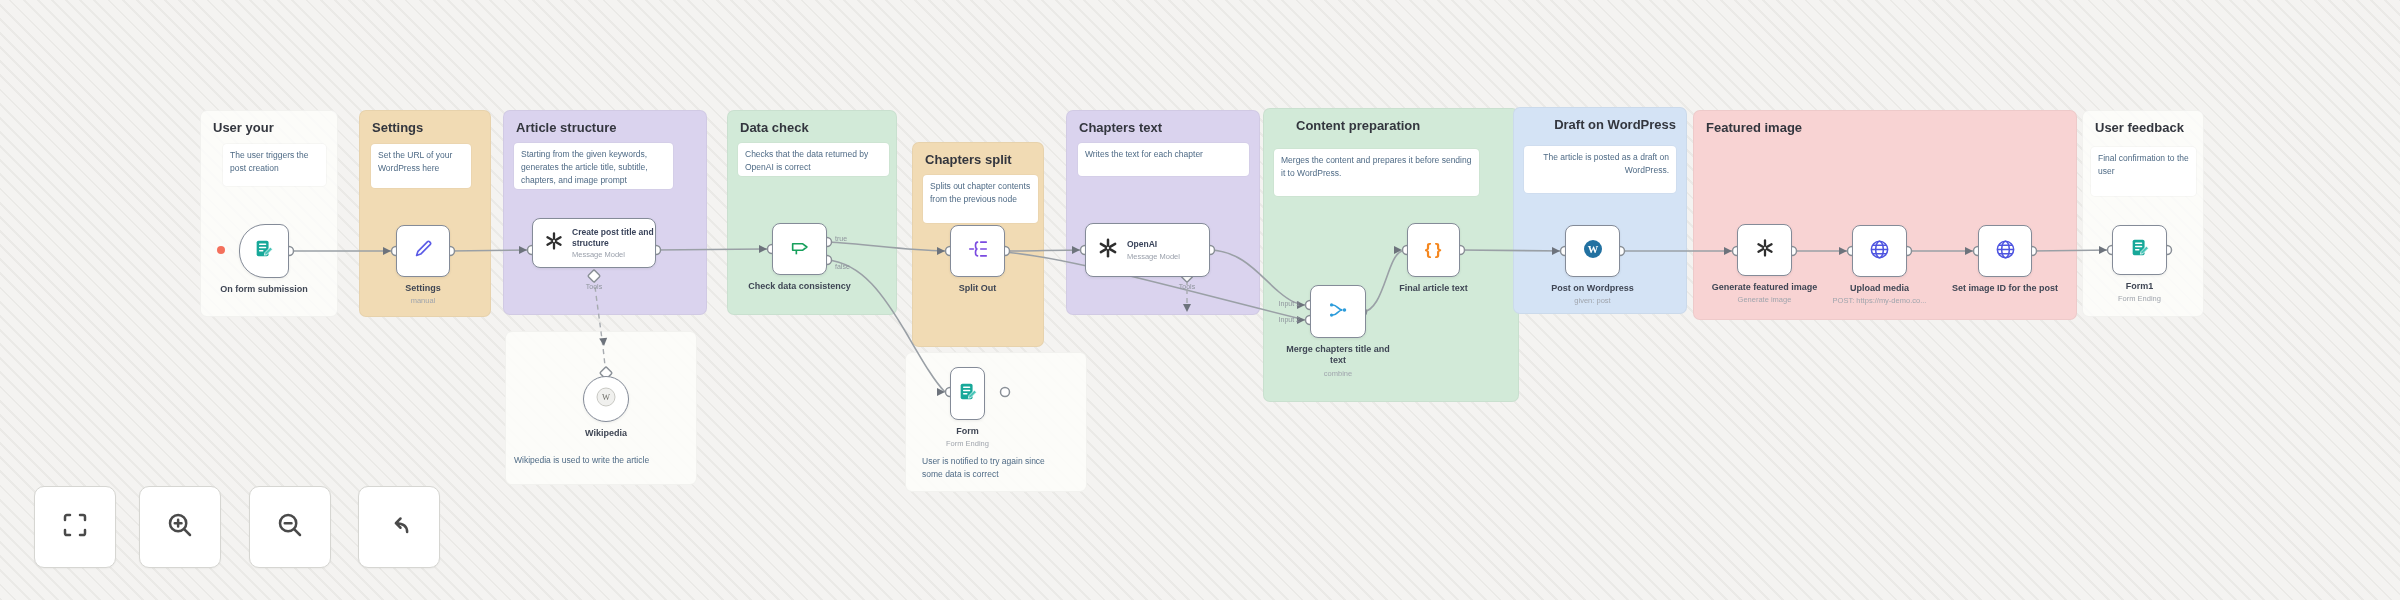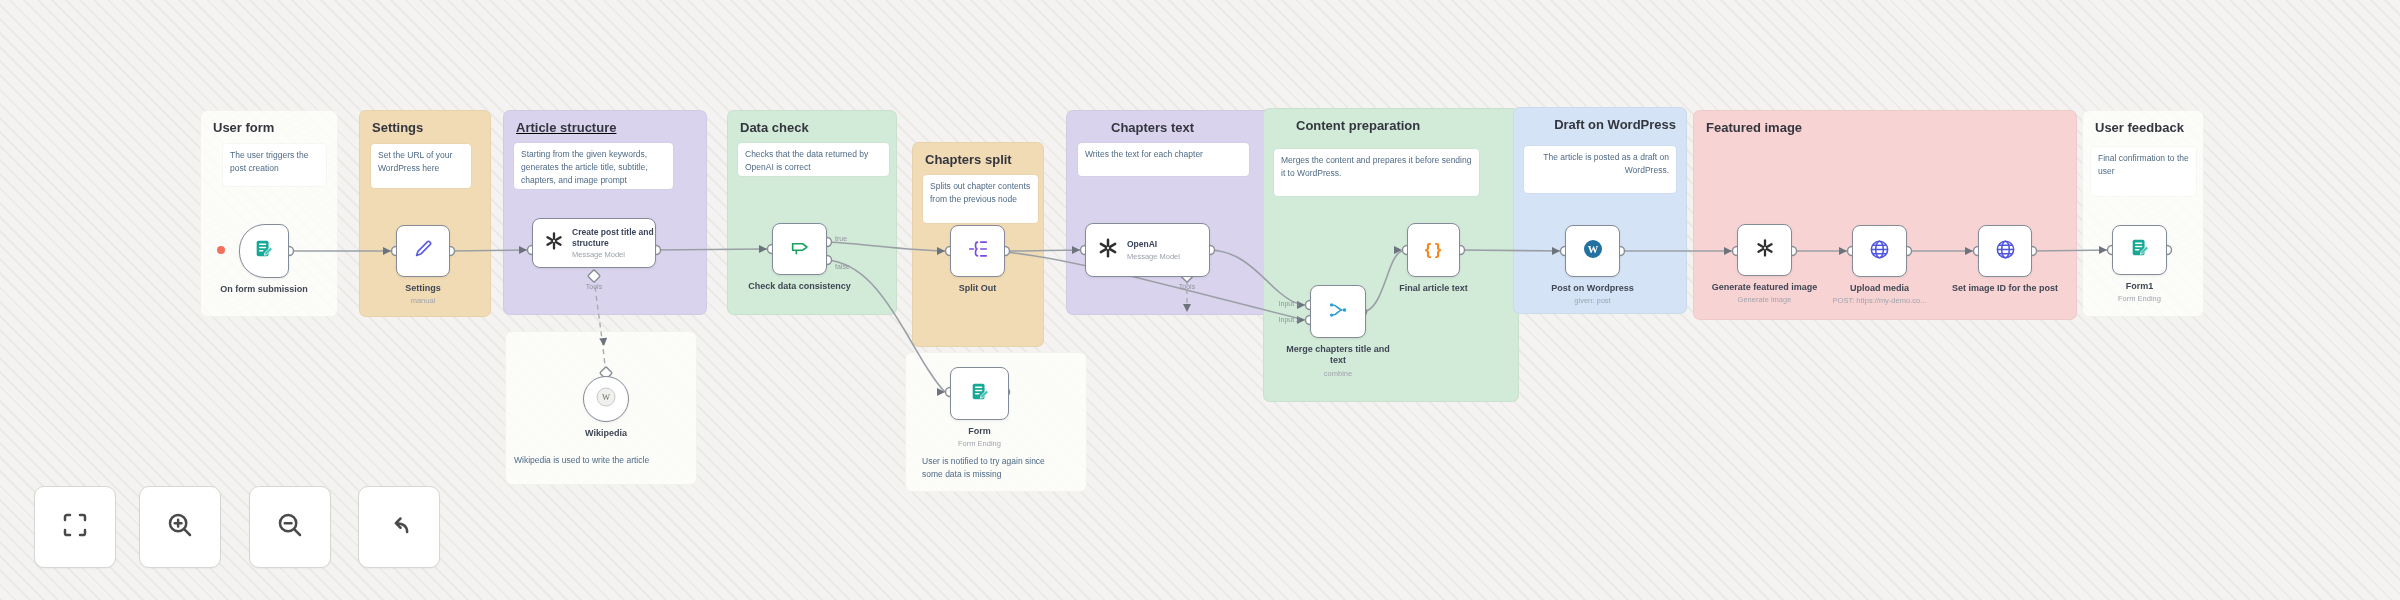--- a/index.html
+++ b/index.html
@@ -38,45 +38,45 @@
   .toolbar-btn{position:absolute;width:80px;height:80px;background:#ffffff;border:1.5px solid #d6d6d2;
     border-radius:10px;z-index:5;display:flex;align-items:center;justify-content:center;cursor:pointer;
     box-shadow:0 1px 2px rgba(0,0,0,0.04);}
 </style>
 </head>
 <body>
 
 <div id="canvas">
 
   <div class="section" style="left: 200px; top: 110px; width: 136px; height: 205px; background-color: rgba(253, 253, 250, 0.85);">
-    <div class="sec-title">User form</div>
+    <div class="sec-title">User your</div>
     <div class="sec-note" style="left:22px;top:33px;width:103px;height:42px"><span>The user triggers the post creation</span></div>
   </div>
 
   <div class="section" style="left: 359px; top: 110px; width: 130px; height: 205px; background-color: rgb(241, 219, 180);">
     <div class="sec-title">Settings</div>
     <div class="sec-note" style="left:11px;top:33px;width:100px;height:44px"><span>Set the URL of your WordPress here</span></div>
   </div>
 
-  <div class="section" style="left: 503px; top: 110px; width: 202px; height: 203px; background-color: rgb(218, 211, 238); text-decoration: underline;">
+  <div class="section" style="left: 503px; top: 110px; width: 202px; height: 203px; background-color: rgb(218, 211, 238);">
     <div class="sec-title">Article structure</div>
     <div class="sec-note" style="left:10px;top:32px;width:159px;height:46px"><span>Starting from the given keywords, generates the article title, subtitle, chapters, and image prompt</span></div>
   </div>
 
   <div class="section" style="left: 727px; top: 110px; width: 168px; height: 203px; background-color: rgb(210, 234, 216);">
     <div class="sec-title">Data check</div>
     <div class="sec-note" style="left:10px;top:32px;width:151px;height:33px"><span>Checks that the data returned by OpenAI is correct</span></div>
   </div>
 
   <div class="section" style="left: 912px; top: 110px; width: 130px; height: 203px; background-color: rgb(241, 219, 180); margin-top: 32px;">
     <div class="sec-title">Chapters split</div>
     <div class="sec-note" style="left:10px;top:32px;width:115px;height:48px"><span>Splits out chapter contents from the previous node</span></div>
   </div>
 
-  <div class="section" style="left: 1066px; top: 110px; width: 192px; height: 203px; background-color: rgb(218, 211, 238); padding-left: 32px;">
+  <div class="section" style="left: 1066px; top: 110px; width: 192px; height: 203px; background-color: rgb(218, 211, 238);">
     <div class="sec-title">Chapters text</div>
     <div class="sec-note" style="left:11px;top:32px;width:171px;height:33px"><span>Writes the text for each chapter</span></div>
   </div>
 
   <div class="section" style="left: 1263px; top: 108px; width: 234px; height: 292px; background-color: rgb(210, 234, 216); padding-left: 20px;">
     <div class="sec-title">Content preparation</div>
     <div class="sec-note" style="left:10px;top:40px;width:205px;height:47px"><span>Merges the content and prepares it before sending it to WordPress.</span></div>
   </div>
 
   <div class="section" style="left: 1513px; top: 107px; width: 172px; height: 205px; background-color: rgb(212, 227, 245); text-align: right;">
@@ -90,21 +90,21 @@
 
   <div class="section" style="left: 2082px; top: 110px; width: 120px; height: 205px; background-color: rgba(253, 253, 250, 0.85);">
     <div class="sec-title">User feedback</div>
     <div class="sec-note" style="left:8px;top:36px;width:105px;height:49px"><span>Final confirmation to the user</span></div>
   </div>
 
   <div class="section" style="left:505px;top:331px;width:190px;height:152px;background:rgba(253,253,250,0.9);">
     <div class="side-note-text" style="left:8px;top:122px;width:160px">Wikipedia is used to write the article</div>
   </div>
   <div class="section" style="left:905px;top:352px;width:180px;height:138px;background:rgba(253,253,250,0.9);">
-    <div class="side-note-text" style="left:16px;top:102px;width:140px">User is notified to try again since some data is missing</div>
+    <div class="side-note-text" style="left:16px;top:102px;width:140px">User is notified to try again since some data is correct</div>
   </div>
 
   <svg class="edges" width="2400" height="600">
 
     <path class="edge" d="M289 251 H396"></path>
     <path class="edge" d="M450 251 L532 250"></path>
     <path class="edge" d="M656 250 L772 249"></path>
     <path class="edge" d="M827 242 C868 244 902 250 945 251"></path>
     <path class="edge" d="M827 260 C862 263 884 295 908 336 C922 360 934 381 945 392"></path>
     <path class="edge" d="M1005 251 C1035 251 1055 250 1085 250"></path>
@@ -378,21 +378,21 @@
       <span>
         <svg viewBox="0 0 24 24" width="24" height="24">
             <circle cx="12" cy="12" r="9" fill="#f0f0ee" stroke="#c9c9c4" stroke-width="1"></circle>
             <text x="12" y="15" font-size="8.5" fill="#6e6e68" text-anchor="middle" font-family="serif">W</text>
           </svg>
       </span>
     </div>
     <div class="nlabel" style="top:52px">Wikipedia</div>
   </div>
 
-  <div class="node" style="left:950px;top:367px;width:59px;height:53px">
+  <div class="node" style="left:950px;top:367px;width:35px;height:53px">
     <div class="node-box">
       <span>
         <svg viewBox="0 0 24 24" width="22" height="22">
             <rect x="4" y="3" width="13" height="17" rx="2" fill="#17a899"></rect>
             <rect x="6.5" y="6" width="8" height="1.6" rx="0.8" fill="#fff"></rect>
             <rect x="6.5" y="9.5" width="8" height="1.6" rx="0.8" fill="#fff"></rect>
             <rect x="6.5" y="13" width="5" height="1.6" rx="0.8" fill="#fff"></rect>
             <path d="M13 16 l6 -6 2.2 2.2 -6 6 -2.8 0.6 z" fill="#49c5b8" stroke="#fff" stroke-width="0.8"></path>
           </svg>
       </span>

